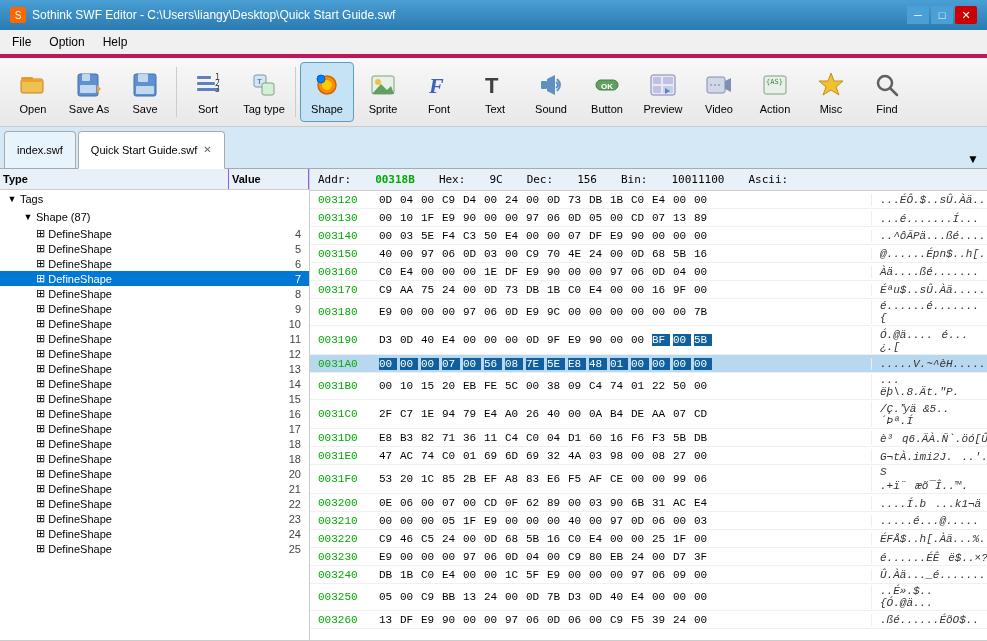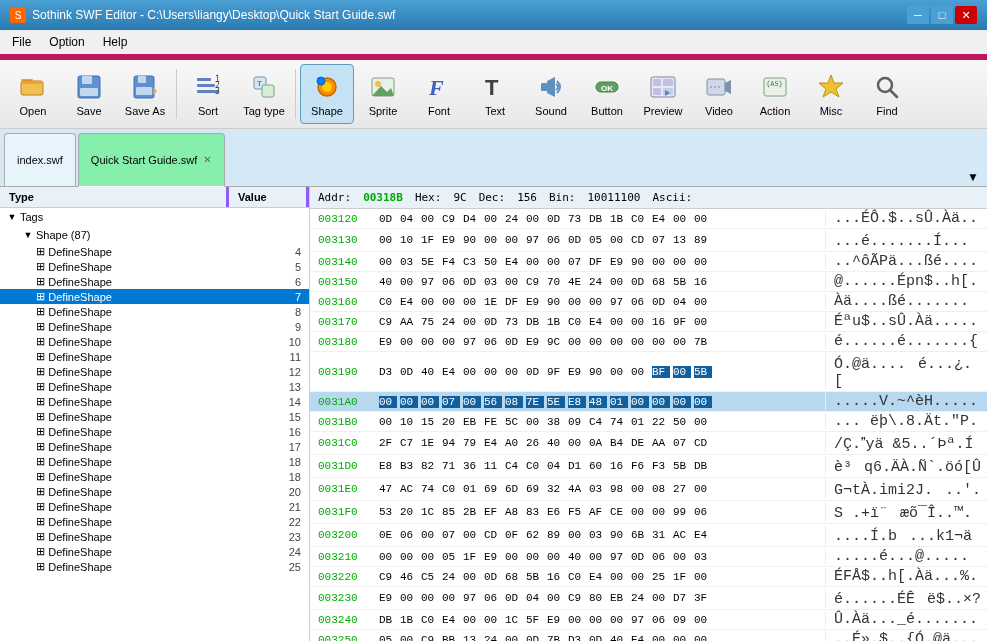--- a/index.html
+++ b/index.html
@@ -19,21 +19,21 @@
     .title-icon { width: 16px; height: 16px; background: #ff6600; border-radius: 2px; font-size: 10px; display: flex; align-items: center; justify-content: center; color: white; }
     .title-controls { display: flex; gap: 2px; }
     .title-btn { width: 22px; height: 18px; border: none; cursor: pointer; font-size: 11px; display: flex; align-items: center; justify-content: center; }
     .title-btn.minimize { background: #4a9fd4; color: white; }
     .title-btn.maximize { background: #4a9fd4; color: white; }
     .title-btn.close { background: #cc0000; color: white; border-radius: 2px; }
     
     
     .menu-bar {
       background: #f0f0f0;
-      border-bottom: 6px solid #be185d;
+      border-bottom: 4px solid #be185d;
       padding: 2px 4px;
       display: flex;
       gap: 2px;
     }
     .menu-item {
       padding: 3px 8px;
       cursor: pointer;
       border-radius: 3px;
       font-size: 12px;
     }
@@ -79,33 +79,33 @@
     
     .tab-bar {
       background: #d4e8f5;
       border-bottom: 1px solid #aaa;
       display: flex;
       align-items: flex-end;
       padding: 0 4px;
       padding-top: 4px;
     }
     .tab {
-      padding: 20px 12px;
+      padding: 12px 12px;
       border: 1px solid #aaa;
       border-bottom: none;
       background: #e8f4fc;
       cursor: pointer;
       border-radius: 4px 4px 0 0;
       font-size: 11px;
       display: flex;
       align-items: flex-start;
       gap: 6px;
       margin-right: 2px;
     }
-    .tab.active { background: #86efac; border-bottom: 1px solid white; margin-bottom: -1px; }
+    .tab.active { background: #ffffff; border-bottom: 1px solid white; margin-bottom: -1px; }
     .tab-close { font-size: 10px; color: #666; cursor: pointer; }
     .tab-dropdown { margin-left: auto; padding: 2px 4px; cursor: pointer; }
     
     
     .main-area {
       display: flex;
       height: calc(100vh - 170px);
       min-height: 400px;
     }
     
@@ -118,22 +118,22 @@
     }
     .tree-header {
       display: grid;
       grid-template-columns: 1fr 80px;
       background: #e8f0f8;
       border-bottom: 1px solid #ccc;
       font-weight: bold;
       font-size: 11px;
     }
     .tree-header-cell {
-      padding: 4px 9px;
-      border-right: 3px solid #8b5cf6;
+      padding: 4px 3px;
+      border-right: 1px solid #8b5cf6;
     }
     .tree-scroll {
       overflow: auto;
       height: calc(100% - 26px);
     }
     .tree-item {
       display: flex;
       align-items: center;
       padding: 1px 0;
       font-size: 11px;
@@ -152,21 +152,21 @@
       overflow: auto;
       display: flex;
       flex-direction: column;
     }
     .hex-header {
       background: #e8f0f8;
       padding: 4px 8px;
       font-size: 11px;
       border-bottom: 1px solid #ccc;
       display: flex;
-      gap: 12px;
+      gap: 24px;
       font-family: monospace;
     }
     .hex-content {
       flex: 1;
       overflow: auto;
       font-family: 'Courier New', monospace;
       font-size: 11px;
     }
     .hex-row {
       display: flex;
@@ -186,25 +186,26 @@
     .hex-bytes {
       flex: 1;
       padding: 0 4px;
       display: flex;
       flex-wrap: nowrap;
       gap: 3px;
       font-size: 11px;
     }
     .hex-byte { min-width: 18px; }
     .hex-ascii {
-      width: 162px;
+      width: 116px;
       padding: 0 8px;
       color: #333;
-      font-size: 15px;
+      font-size: 11px;
       border-left: 1px solid #eee;
+      font-style: italic;
     }
     
     
     .status-bar {
       background: #f0f0f0;
       border-top: 1px solid #ccc;
       padding: 2px 8px;
       font-size: 11px;
       color: #333;
     }
@@ -244,38 +245,38 @@
         <rect x="2" y="8" width="22" height="14" fill="#f0c050" rx="2" stroke="#c08020" stroke-width="1"></rect>
         <rect x="2" y="8" width="22" height="3" fill="#f0a030" rx="1"></rect>
       </svg>
     </div>
     <span>Open</span>
   </button>
 
   <button class="toolbar-btn">
     <div class="toolbar-icon">
       <svg width="28" height="28" viewBox="0 0 28 28">
-        <rect x="3" y="3" width="22" height="22" fill="#6090d0" rx="2" stroke="#4070b0" stroke-width="1"></rect>
-        <rect x="7" y="3" width="10" height="8" fill="#c0d8f0" rx="1"></rect>
-        <rect x="5" y="15" width="18" height="8" fill="#c0d8f0" rx="1"></rect>
-      </svg>
-    </div>
-    <span>Save</span>
-  </button>
-
-  <button class="toolbar-btn">
-    <div class="toolbar-icon">
-      <svg width="28" height="28" viewBox="0 0 28 28">
         <rect x="3" y="3" width="20" height="22" fill="#6090d0" rx="2" stroke="#4070b0" stroke-width="1"></rect>
         <rect x="7" y="3" width="8" height="7" fill="#c0d8f0" rx="1"></rect>
         <rect x="5" y="14" width="16" height="8" fill="#c0d8f0" rx="1"></rect>
         <polygon points="22,14 26,18 22,22" fill="#f0a030"></polygon>
       </svg>
     </div>
     <span>Save As</span>
+  </button>
+
+  <button class="toolbar-btn">
+    <div class="toolbar-icon">
+      <svg width="28" height="28" viewBox="0 0 28 28">
+        <rect x="3" y="3" width="22" height="22" fill="#6090d0" rx="2" stroke="#4070b0" stroke-width="1"></rect>
+        <rect x="7" y="3" width="10" height="8" fill="#c0d8f0" rx="1"></rect>
+        <rect x="5" y="15" width="18" height="8" fill="#c0d8f0" rx="1"></rect>
+      </svg>
+    </div>
+    <span>Save</span>
   </button>
 
   <div class="toolbar-separator"></div>
 
 
   <button class="toolbar-btn">
     <div class="toolbar-icon">
       <svg width="28" height="28" viewBox="0 0 28 28">
         <rect x="3" y="5" width="14" height="3" fill="#6080c0" rx="1"></rect>
         <rect x="3" y="11" width="18" height="3" fill="#6080c0" rx="1"></rect>

